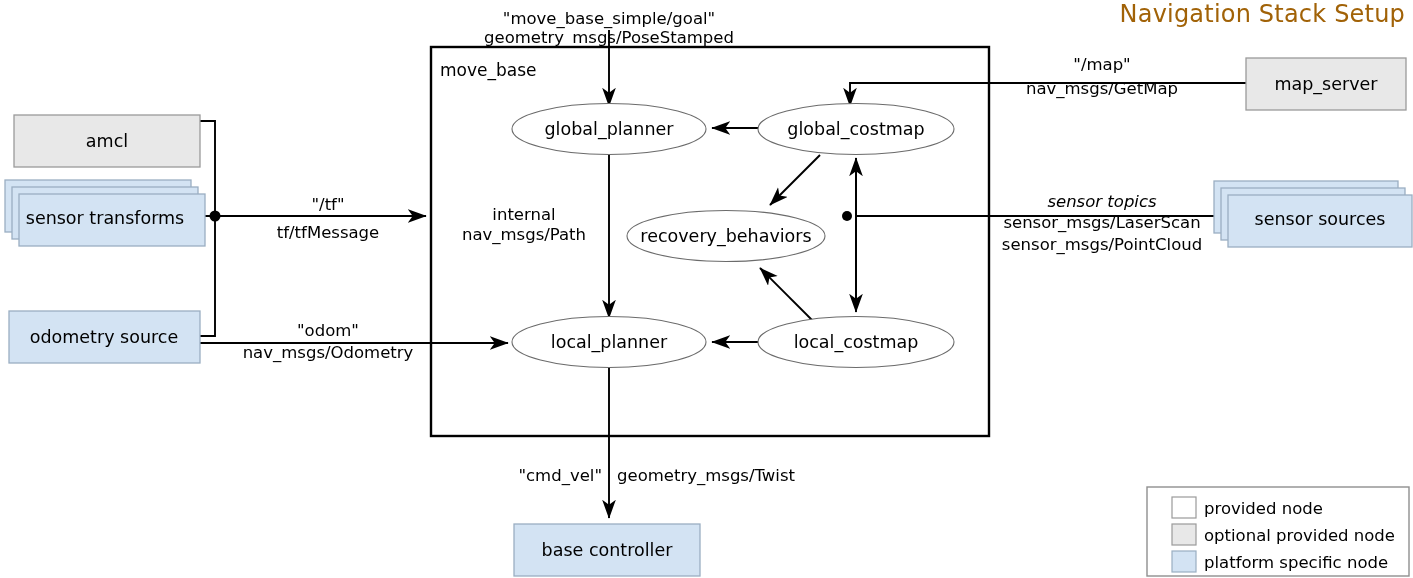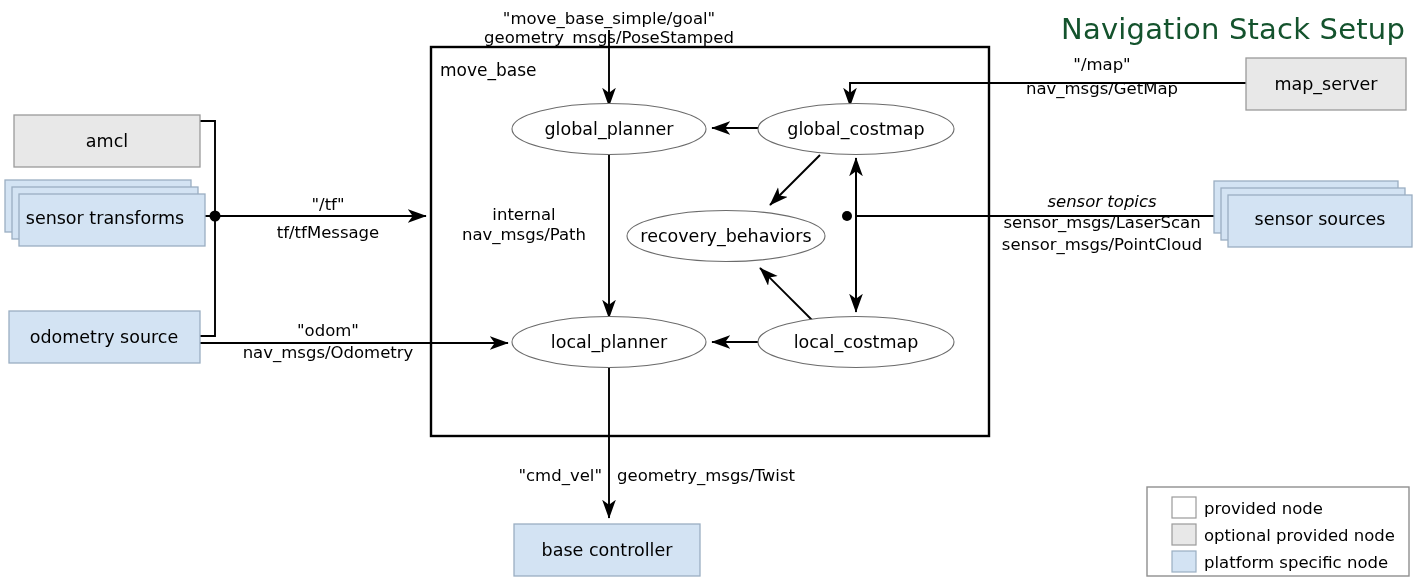--- a/index.html
+++ b/index.html
@@ -20,23 +20,23 @@
   #diagram-svg {
     position: absolute;
     left: 0;
     top: 0;
     width: 1413px;
     height: 578px;
   }
   .ttl {
     position: absolute;
     right: 8px;
-    top: 12px;
-    font-size: 29px;
-    color: #14532d;
+    top: 0px;
+    font-size: 24px;
+    color: #a16207;
     letter-spacing: 0.2px;
     white-space: nowrap;
   }
   .t-node {
     font-family: "DejaVu Sans", "Liberation Sans", sans-serif;
     font-size: 17.5px;
     fill: #000000;
   }
   .t-edge {
     font-family: "DejaVu Sans", "Liberation Sans", sans-serif;

